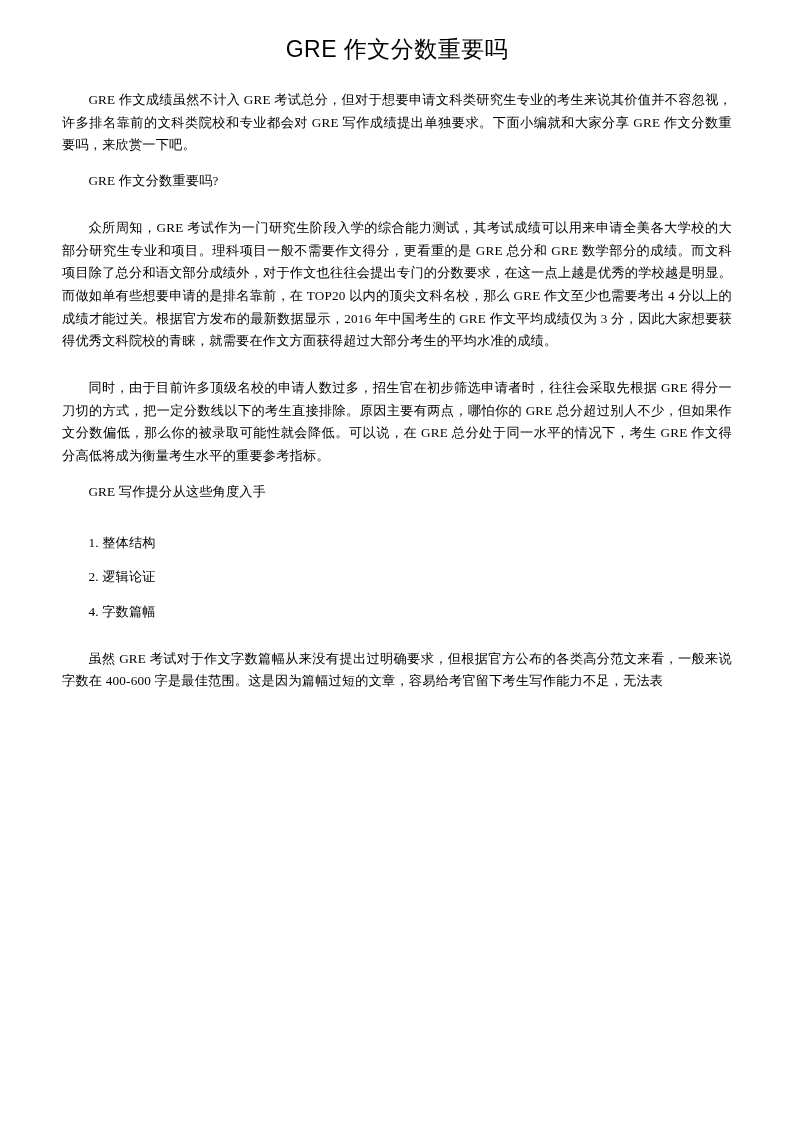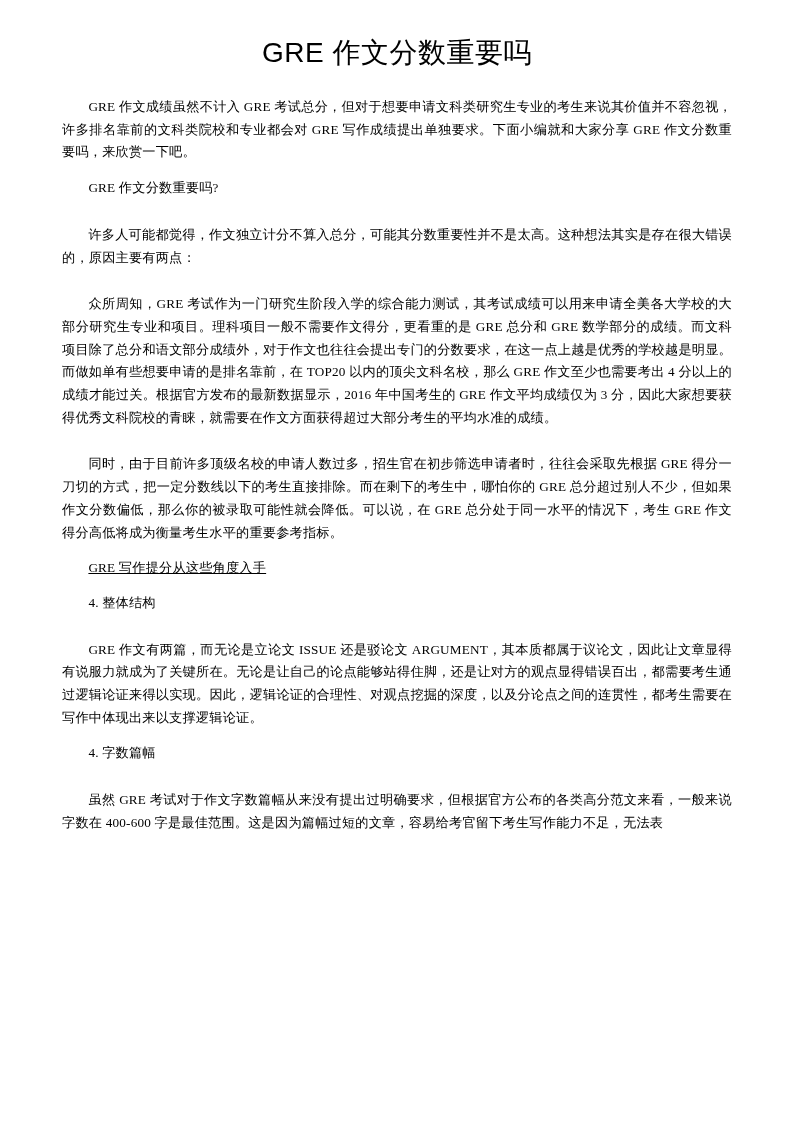--- a/index.html
+++ b/index.html
@@ -16,21 +16,21 @@
   }
   .page {
     width: 794px;
     height: 1123px;
     box-sizing: border-box;
     padding: 28px 62px 0 62px;
     position: relative;
   }
   .doc-title {
     text-align: center;
-    font-size: 28px;
+    font-size: 23px;
     font-weight: normal;
     letter-spacing: 0.5px;
     margin: 6px 0 22px 0;
     font-family: "Liberation Sans", "DejaVu Sans", sans-serif;
   }
   p {
     margin: 0 0 13px 0;
     font-size: 13.2px;
     line-height: 1.72;
     text-align: justify;
@@ -42,37 +42,35 @@
     margin-top: 24px;
   }
   p.heading {
     font-weight: normal;
     text-indent: 2em;
     margin-top: 4px;
     margin-bottom: 14px;
   }
   p.sub {
     text-indent: 2em;
-    margin-bottom: 12px;
-    text-decoration: underline;
+    margin-bottom: 28px;
   }
   p.list-item {
     text-indent: 2em;
     margin-bottom: 12px;
   }
 </style>
 </head>
 <body>
 
 <div class="page">
   <h1 class="doc-title">GRE 作文分数重要吗</h1>
 
   <p class="indent">GRE 作文成绩虽然不计入 GRE 考试总分，但对于想要申请文科类研究生专业的考生来说其价值并不容忽视，许多排名靠前的文科类院校和专业都会对 GRE 写作成绩提出单独要求。下面小编就和大家分享 GRE 作文分数重要吗，来欣赏一下吧。</p>
   <p class="heading">GRE 作文分数重要吗?</p>
-  <p class="indent">许多人可能都觉得，作文独立计分不算入总分，可能其分数重要性并不是太高。这种想法其实是存在很大错误的，原因主要有两点：</p>
   <p class="indent">众所周知，GRE 考试作为一门研究生阶段入学的综合能力测试，其考试成绩可以用来申请全美各大学校的大部分研究生专业和项目。理科项目一般不需要作文得分，更看重的是 GRE 总分和 GRE 数学部分的成绩。而文科项目除了总分和语文部分成绩外，对于作文也往往会提出专门的分数要求，在这一点上越是优秀的学校越是明显。而做如单有些想要申请的是排名靠前，在 TOP20 以内的顶尖文科名校，那么 GRE 作文至少也需要考出 4 分以上的成绩才能过关。根据官方发布的最新数据显示，2016 年中国考生的 GRE 作文平均成绩仅为 3 分，因此大家想要获得优秀文科院校的青睐，就需要在作文方面获得超过大部分考生的平均水准的成绩。</p>
-  <p class="indent">同时，由于目前许多顶级名校的申请人数过多，招生官在初步筛选申请者时，往往会采取先根据 GRE 得分一刀切的方式，把一定分数线以下的考生直接排除。而在剩下的考生中，哪怕你的 GRE 总分超过别人不少，但如果作文分数偏低，那么你的被录取可能性就会降低。可以说，在 GRE 总分处于同一水平的情况下，考生 GRE 作文得分高低将成为衡量考生水平的重要参考指标。</p>
+  <p class="indent">同时，由于目前许多顶级名校的申请人数过多，招生官在初步筛选申请者时，往往会采取先根据 GRE 得分一刀切的方式，把一定分数线以下的考生直接排除。原因主要有两点，哪怕你的 GRE 总分超过别人不少，但如果作文分数偏低，那么你的被录取可能性就会降低。可以说，在 GRE 总分处于同一水平的情况下，考生 GRE 作文得分高低将成为衡量考生水平的重要参考指标。</p>
   <p class="sub">GRE 写作提分从这些角度入手</p>
-  <p class="list-item">4. 整体结构</p>
-  <p class="indent">GRE 作文有两篇，而无论是立论文 ISSUE 还是驳论文 ARGUMENT，其本质都属于议论文，因此让文章显得有说服力就成为了关键所在。无论是让自己的论点能够站得住脚，还是让对方的观点显得错误百出，都需要考生通过逻辑论证来得以实现。因此，逻辑论证的合理性、对观点挖掘的深度，以及分论点之间的连贯性，都考生需要在写作中体现出来以支撑逻辑论证。</p>
+  <p class="list-item">1. 整体结构</p>
+  <p class="list-item">2. 逻辑论证</p>
   <p class="list-item">4. 字数篇幅</p>
   <p class="indent">虽然 GRE 考试对于作文字数篇幅从来没有提出过明确要求，但根据官方公布的各类高分范文来看，一般来说字数在 400-600 字是最佳范围。这是因为篇幅过短的文章，容易给考官留下考生写作能力不足，无法表</p>
 </div>
 
 </body></html>

